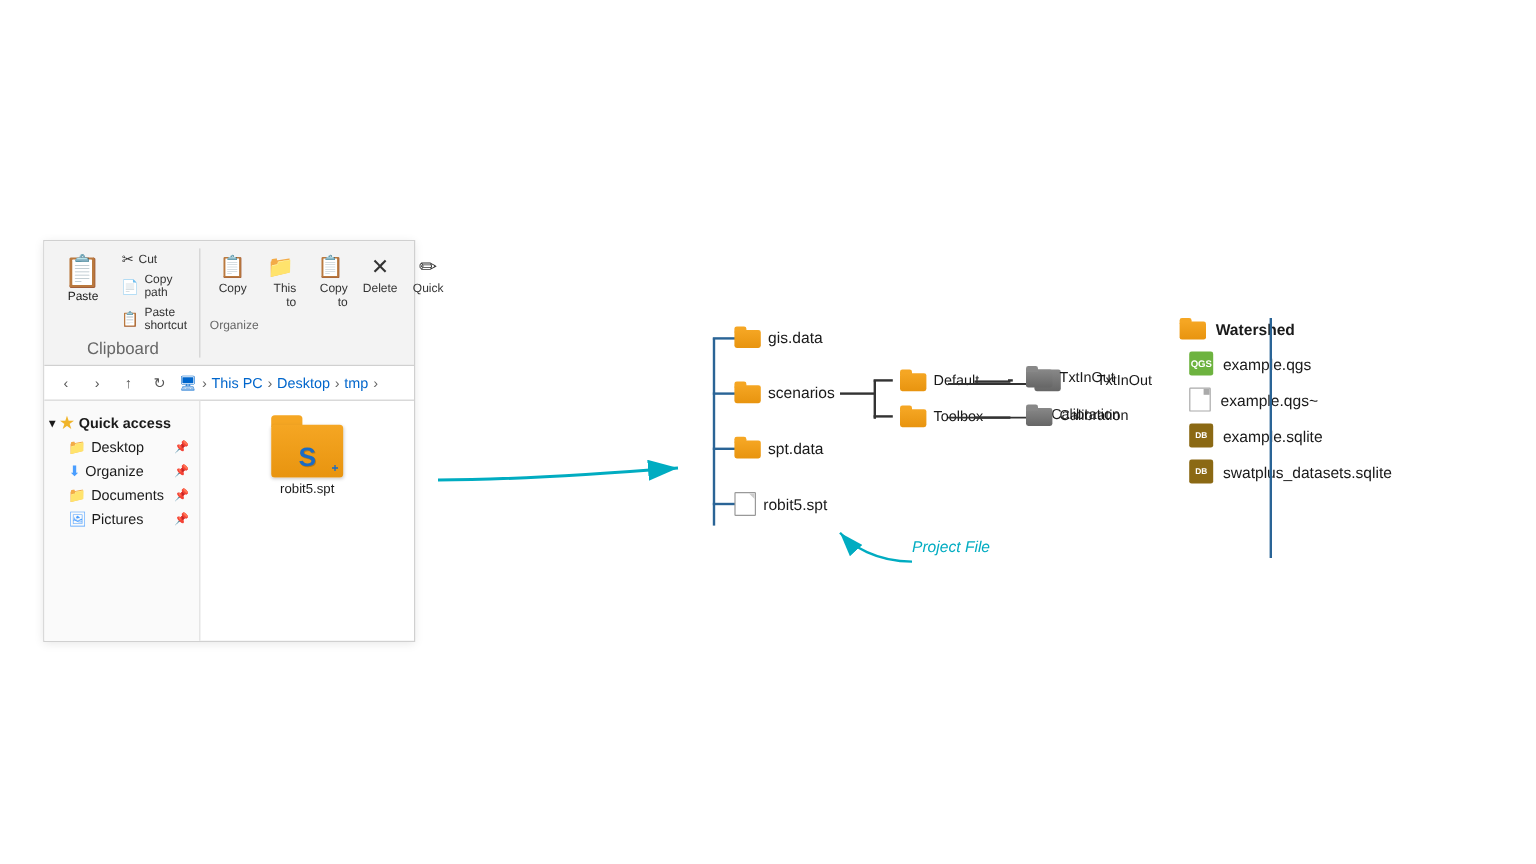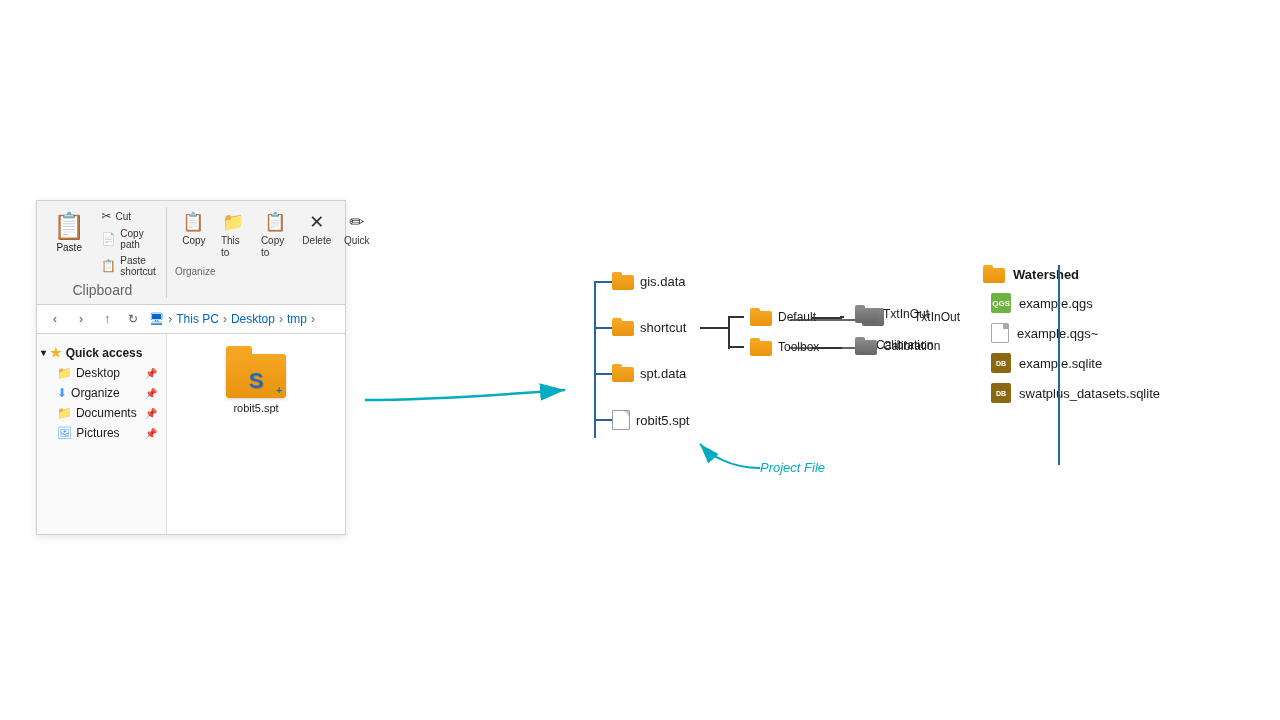--- a/index.html
+++ b/index.html
@@ -40,21 +40,21 @@
       flex-direction: column;
       align-items: center;
       padding: 4px 6px;
       cursor: pointer;
       border-radius: 3px;
       min-width: 38px;
       font-size: 10px;
       color: #333;
     }
     .toolbar-btn .icon { font-size: 18px; margin-bottom: 2px; }
-    .toolbar-btn .label { font-size: 10px; text-align: left; line-height: 1.2; }
+    .toolbar-btn .label { font-size: 10px; text-align: right; line-height: 1.2; }
 
     .paste-btn {
       display: flex;
       flex-direction: column;
       align-items: center;
       padding: 4px 8px;
       cursor: pointer;
     }
     .paste-btn .icon { font-size: 26px; }
     .paste-btn .label { font-size: 10px; }
@@ -282,21 +282,21 @@
       left: 0;
       width: 1280px;
       height: 720px;
       pointer-events: none;
     }
 
     
     .project-file-label {
       position: absolute;
       left: 760px;
-      top: 460px;
+      top: 448px;
       color: #00acc1;
       font-size: 13px;
       font-style: italic;
     }
 
     .qgs-icon {
       width: 20px;
       height: 20px;
       background: #6db33f;
       border-radius: 2px;
@@ -522,21 +522,21 @@
     </div>
   </div>
 
   <div class="fs-item" style="position:absolute; top:46px; left:0px;">
     <div style="position:absolute;left:14px;top:9px;width:20px;height:2px;background:#2a6496;"></div>
     <div style="margin-left:32px; display:flex; align-items:center; gap:6px;">
       <div class="fs-folder">
         <div class="fs-folder-tab"></div>
         <div class="fs-folder-body"></div>
       </div>
-      <span>shortcut</span>
+      <span>scenarios</span>
     </div>
   </div>
 
   <div class="fs-item" style="position:absolute; top:92px; left:0px;">
     <div style="position:absolute;left:14px;top:9px;width:20px;height:2px;background:#2a6496;"></div>
     <div style="margin-left:32px; display:flex; align-items:center; gap:6px;">
       <div class="fs-folder">
         <div class="fs-folder-tab"></div>
         <div class="fs-folder-body"></div>
       </div>

